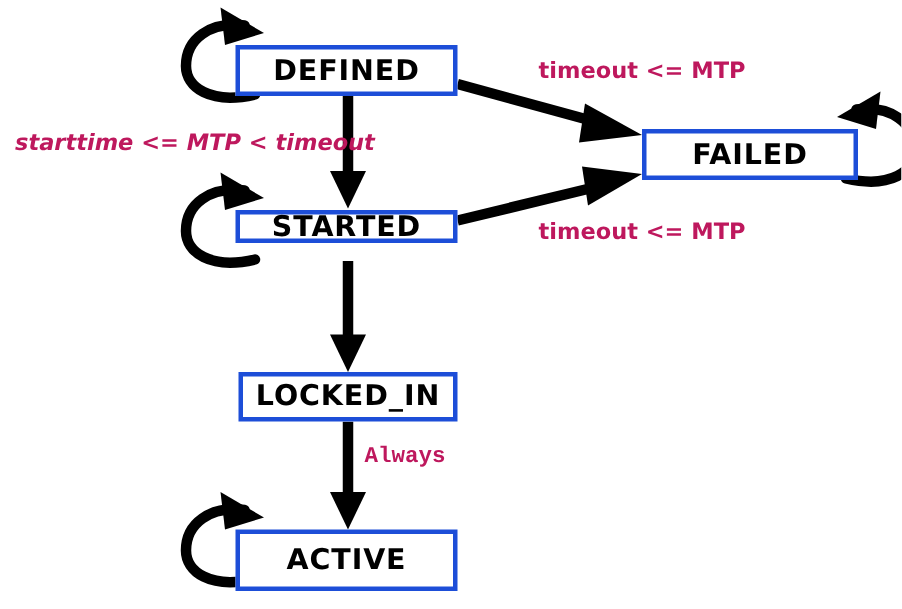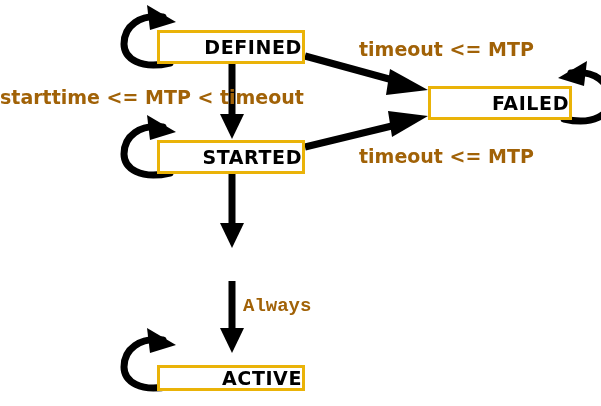--- a/index.html
+++ b/index.html
@@ -21,41 +21,41 @@
     position: absolute;
     top: 0;
     left: 0;
     width: 601px;
     height: 406px;
   }
   .state-node {
     position: absolute;
     box-sizing: border-box;
     background: #ffffff;
-    border: 3px solid #eab308;
+    border: 3px solid #1d4ed8;
     display: flex;
     align-items: center;
-    justify-content: flex-end;
+    justify-content: center;
     z-index: 5;
   }
   .state-label {
     font-family: "DejaVu Sans", sans-serif;
     font-weight: bold;
     font-size: 19px;
     letter-spacing: 0.6px;
     color: #000000;
     white-space: nowrap;
     line-height: 1;
   }
   .edge-label {
     position: absolute;
     font-family: "DejaVu Sans", sans-serif;
     font-weight: bold;
-    font-size: 19px;
-    color: #a16207;
+    font-size: 15px;
+    color: #be185d;
     white-space: nowrap;
     line-height: 1;
     z-index: 6;
     background: transparent;
   }
 </style>
 </head>
 <body>
 
 <div id="diagram-canvas">
@@ -114,34 +114,37 @@
       <line x1="305" y1="147" x2="400" y2="124" stroke="#000000" stroke-width="7"></line>
       <polygon points="388,111 428,116, 392,137" fill="#000000"></polygon>
     </g>
 
   </svg>
 
   <div class="state-node" style="left:157px; top:30px; width:148px; height:34px;">
     <span class="state-label">DEFINED</span>
   </div>
 
-  <div class="state-node" style="left:157px; top:140px; width:148px; height:34px;">
+  <div class="state-node" style="left:157px; top:140px; width:148px; height:22px;">
     <span class="state-label">STARTED</span>
   </div>
 
   <div class="state-node" style="left:428px; top:86px; width:144px; height:34px;">
     <span class="state-label">FAILED</span>
   </div>
 
+  <div class="state-node" style="left:159px; top:248px; width:146px; height:33px;">
+    <span class="state-label">LOCKED_IN</span>
+  </div>
 
-  <div class="state-node" style="left:157px; top:353px; width:148px; height:26px;margin-top:12px;">
+  <div class="state-node" style="left:157px; top:353px; width:148px; height:41px;">
     <span class="state-label">ACTIVE</span>
   </div>
 
-  <div class="edge-label" style="left:0; top:88px;">starttime &lt;= MTP &lt; timeout</div>
+  <div class="edge-label" style="left:10px; top:88px;font-style:italic;">starttime &lt;= MTP &lt; timeout</div>
 
   <div class="edge-label" style="left:359px; top:40px;">timeout &lt;= MTP</div>
 
   <div class="edge-label" style="left:359px; top:147px;">timeout &lt;= MTP</div>
 
 
   <div class="edge-label" style="left:243px; top:297px;font-family:Liberation Mono, monospace;">Always</div>
 
 </div>
 

